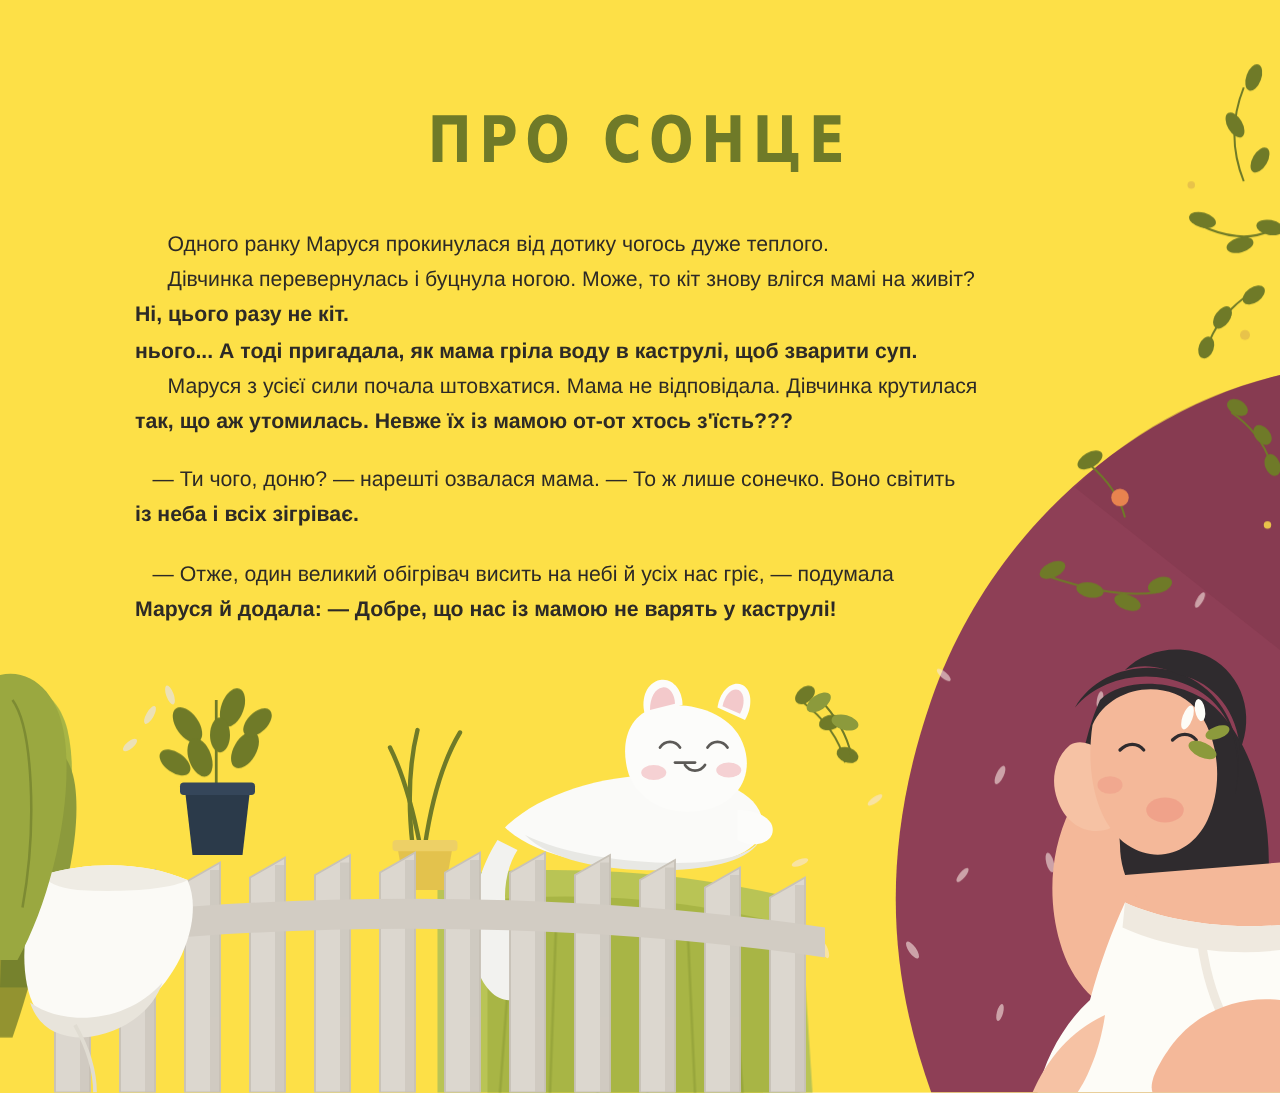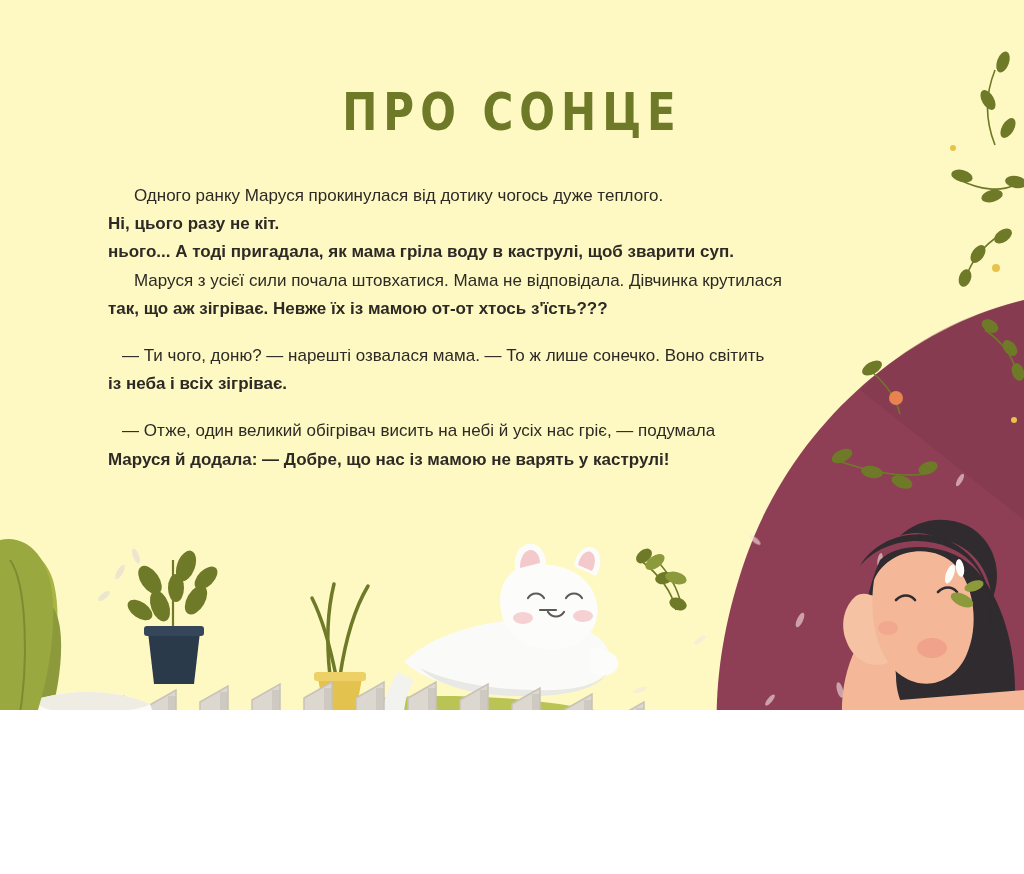--- a/index.html
+++ b/index.html
@@ -10,22 +10,22 @@
   body {
     width: 1024px;
     height: 874px;
     overflow: hidden;
     font-family: "Liberation Sans", sans-serif;
     position: relative;
   }
   .page {
     position: relative;
     width: 1024px;
-    height: 710px;
-    background: #fef9c3;
+    height: 874px;
+    background: #fde047;
     overflow: hidden;
   }
 
   
   .title {
     position: absolute;
     left: 0;
     top: 82px;
     width: 1024px;
     text-align: center;
@@ -191,24 +191,25 @@
         <ellipse cx="676" cy="578" rx="11" ry="6" fill="#8c9a3c" transform="rotate(15 676 578)"></ellipse>
       </g>
 
     </svg>
   </div>
 
   <div class="title">ПРО СОНЦЕ</div>
 
   <div class="text-block">
     <p>Одного ранку Маруся прокинулася від дотику чогось дуже теплого.</p>
+    <p>Дівчинка перевернулась і буцнула ногою. Може, то кіт знову влігся мамі на живіт?</p>
     <p class="noindent">Ні, цього разу не кіт.</p>
     <p class="noindent">нього... А тоді пригадала, як мама гріла воду в каструлі, щоб зварити суп.</p>
     <p>Маруся з усієї сили почала штовхатися. Мама не відповідала. Дівчинка крутилася</p>
-    <p class="noindent">так, що аж зігріває. Невже їх із мамою от-от хтось з'їсть???</p>
+    <p class="noindent">так, що аж утомилась. Невже їх із мамою от-от хтось з'їсть???</p>
     <p class="dash">— Ти чого, доню? — нарешті озвалася мама. — То ж лише сонечко. Воно світить</p>
     <p class="noindent">із неба і всіх зігріває.</p>
     <p class="dash">— Отже, один великий обігрівач висить на небі й усіх нас гріє, — подумала</p>
     <p class="noindent">Маруся й додала: — Добре, що нас із мамою не варять у каструлі!</p>
   </div>
 
   <div class="illus-front">
     <svg width="1024" height="874" viewBox="0 0 1024 874" xmlns="http://www.w3.org/2000/svg">
 
       <g>

